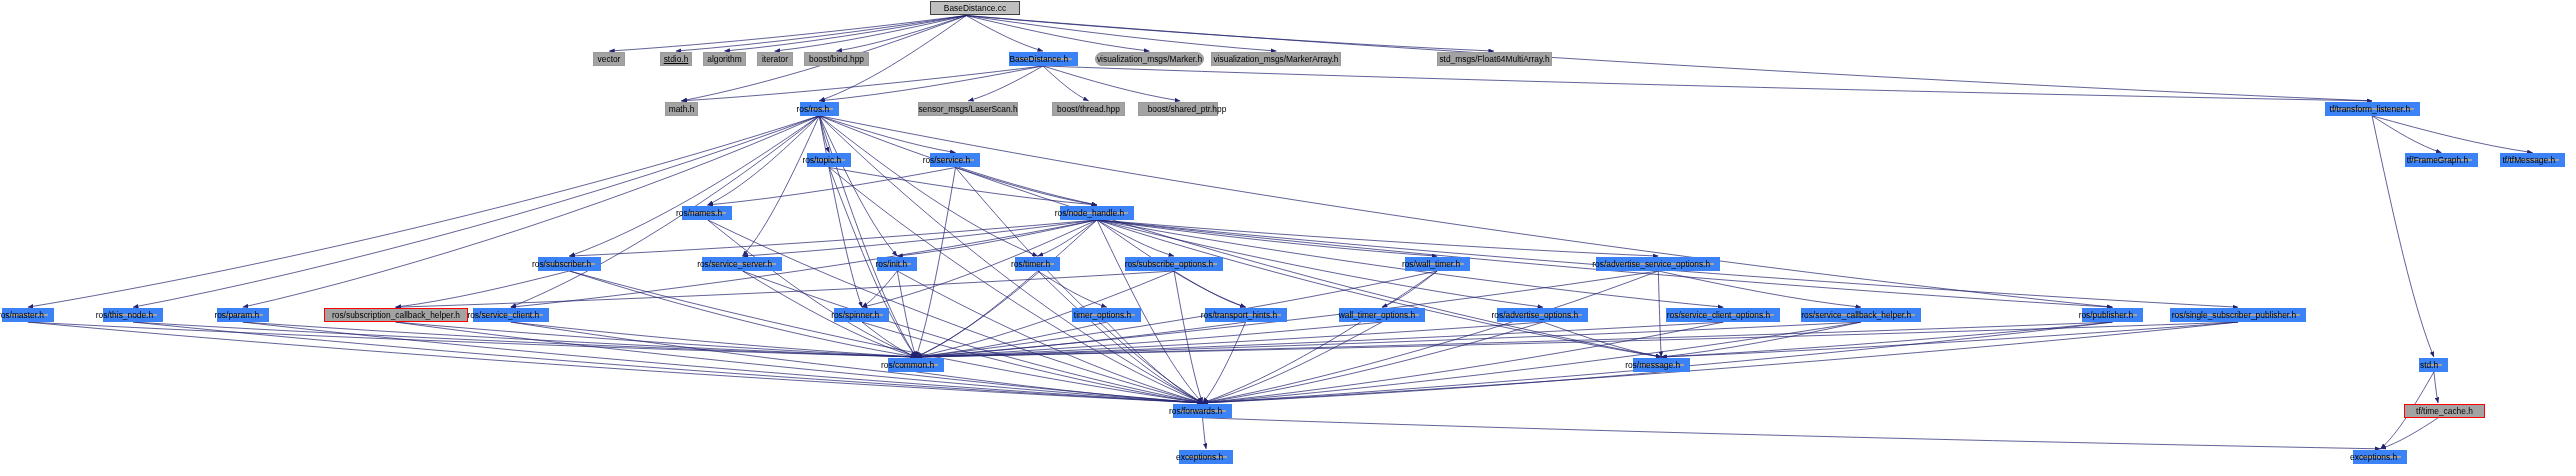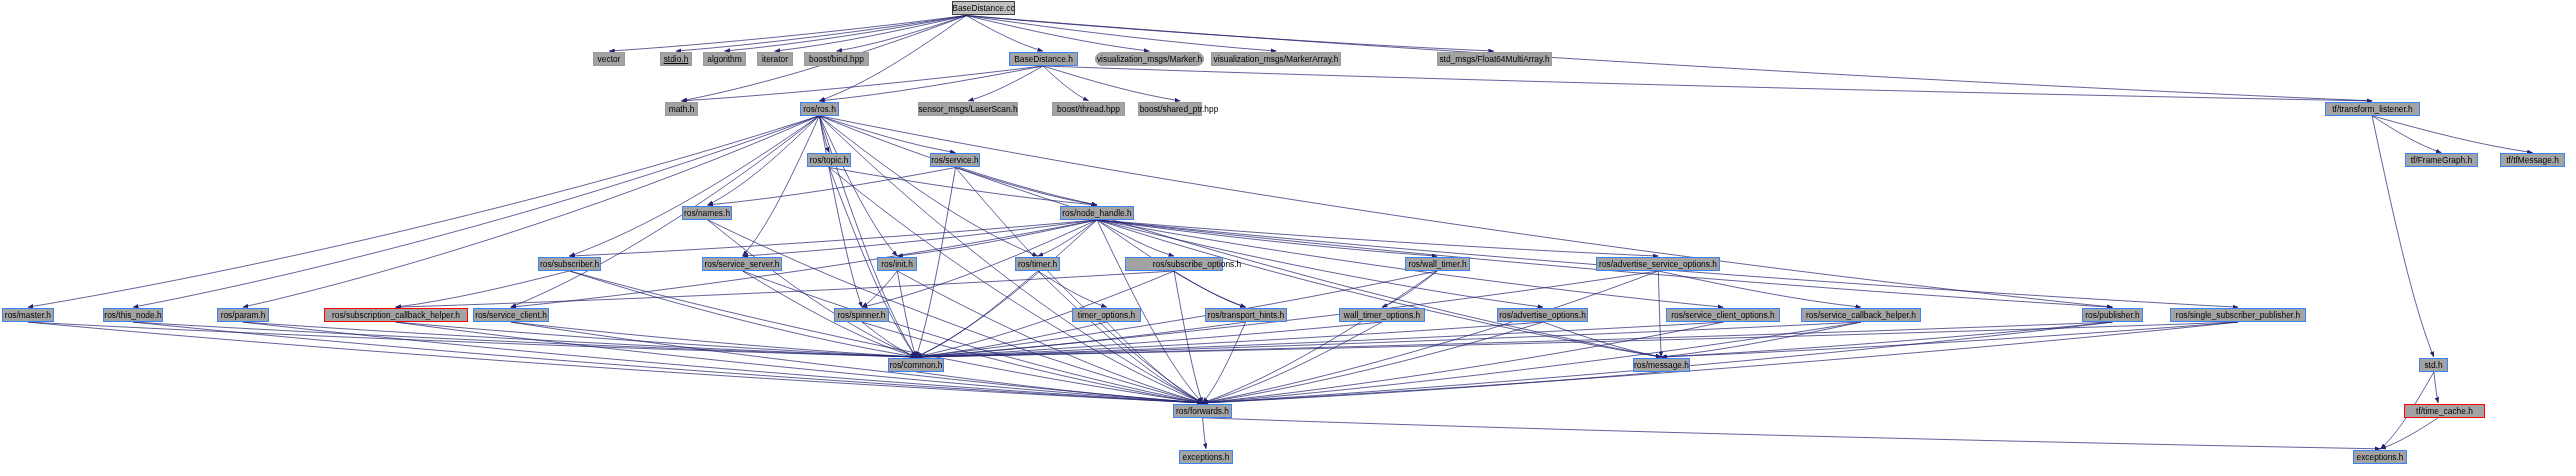--- a/index.html
+++ b/index.html
@@ -27,21 +27,21 @@
     justify-content:center;
     background:#a3a3a3;
     border:0.6px solid #9a9a9a;
     color:#000000;
     font-size:8.4px;
     line-height:1;
     white-space:nowrap;
     height:14.2px;
     z-index:5;
   }
-  .node.bold{border:1px solid #3b82f6;}
+  .node.bold{border:6px solid #3b82f6;justify-content:flex-end;}
   .node.root{background:#bfbfbf;border:1px solid #404040;}
   .node.red{border:1px solid #ff0000;}
   .node span{display:block;padding:0 3.9px;}
 </style>
 </head>
 <body>
 
 <div id="canvas">
   <svg id="edges" viewBox="0 0 3979 736" preserveAspectRatio="none">
     <defs>
@@ -171,21 +171,21 @@
         <path d="M1857.5,646 C2417.1,666.16 3153.79,684.4 3677,694" marker-end="url(#ah)"></path>
         <path d="M3664,179 C3700.915,202.94 3736.225,224.6 3771,236" marker-end="url(#ah)"></path>
         <path d="M3664,179 C3749.56,202.94 3831.4,224.6 3912,236" marker-end="url(#ah)"></path>
         <path d="M3664,179 C3696.9475,335.65999999999997 3728.4625,477.40000000000003 3759.5,552" marker-end="url(#ah)"></path>
         <path d="M3759.5,575 C3761.7425,595.16 3763.8875,613.4 3766,623" marker-end="url(#ah)"></path>
         <path d="M3759.5,575 C3731.0375,624.98 3703.8125,670.2 3677,694" marker-end="url(#ah)"></path>
         <path d="M3766,646 C3735.295,666.16 3705.925,684.4 3677,694" marker-end="url(#ah)"></path>
       </g>
   </svg>
   <div id="node-layer">
-      <div class="node root" style="left: 930px; top: 1.3px; width: 63px; margin-left: 22px;">
+      <div class="node root" style="left: 930px; top: 1.3px; width: 90px;">
         <span>BaseDistance.cc</span>
       </div>
       <div class="node" style="left: 593px; top: 52px; width: 32px;">
         <span>vector</span>
       </div>
       <div class="node" style="left: 660px; top: 52px; width: 32px; text-decoration: underline;">
         <span>stdio.h</span>
       </div>
       <div class="node" style="left: 703px; top: 52px; width: 43px;">
         <span>algorithm</span>
@@ -213,21 +213,21 @@
       </div>
       <div class="node bold" style="left: 800px; top: 102px; width: 39px;">
         <span>ros/ros.h</span>
       </div>
       <div class="node" style="left: 918px; top: 102px; width: 100px;">
         <span>sensor_msgs/LaserScan.h</span>
       </div>
       <div class="node" style="left: 1052px; top: 102px; width: 73px;">
         <span>boost/thread.hpp</span>
       </div>
-      <div class="node" style="left: 1138px; top: 102px; width: 64px; padding-left: 18px;">
+      <div class="node" style="left: 1138px; top: 102px; width: 80px; padding-left: 18px;">
         <span>boost/shared_ptr.hpp</span>
       </div>
       <div class="node bold" style="left: 2325px; top: 102px; width: 95px;">
         <span>tf/transform_listener.h</span>
       </div>
       <div class="node bold" style="left: 807px; top: 153px; width: 44px;">
         <span>ros/topic.h</span>
       </div>
       <div class="node bold" style="left: 930px; top: 153px; width: 50px;">
         <span>ros/service.h</span>

